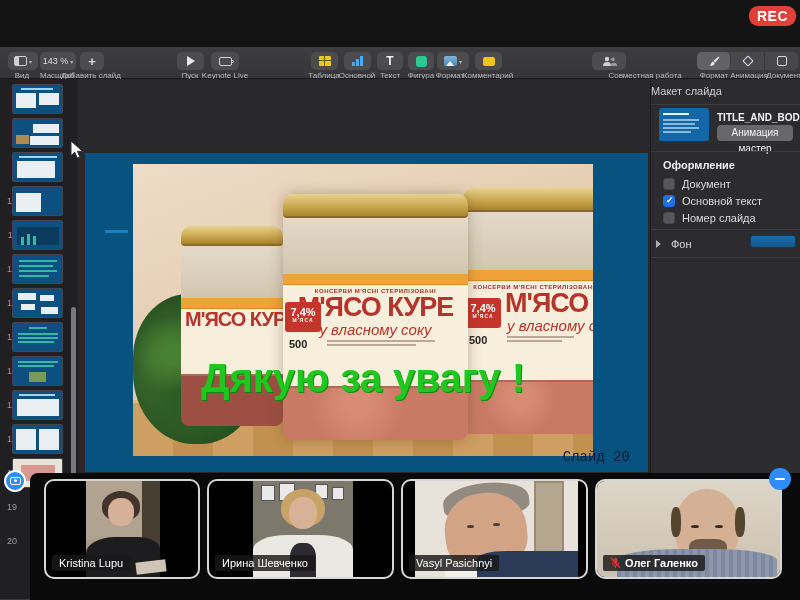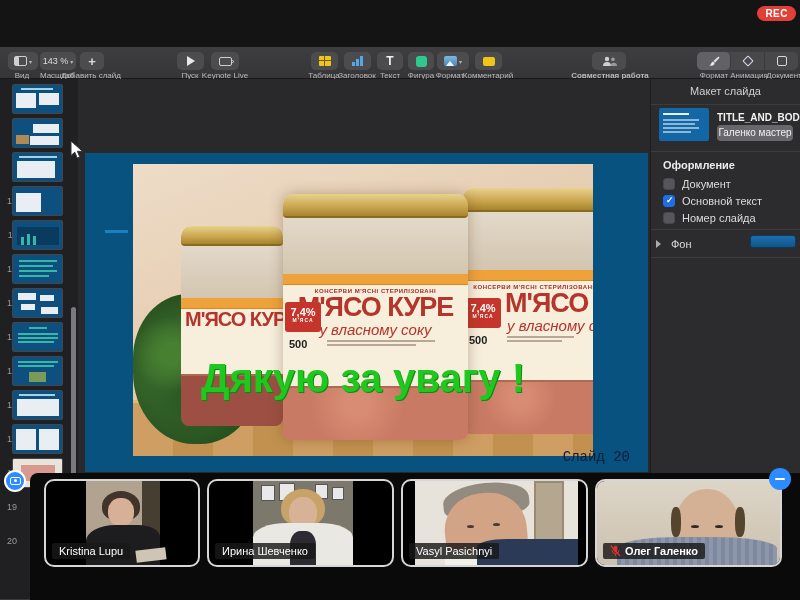--- a/index.html
+++ b/index.html
@@ -2,21 +2,21 @@
 <html><head>
 <meta charset="utf-8">
 <style>
   * { margin:0; padding:0; box-sizing:border-box; }
   html,body { width:800px; height:600px; overflow:hidden; background:#000; }
   body { font-family:"Liberation Sans", sans-serif; position:relative; }
   #root { position:absolute; left:0; top:0; width:800px; height:600px; background:#151515; }
 
   
   .topbar { position:absolute; left:0; top:0; width:800px; height:47px; background:#141414; }
-  .rec { position:absolute; right:4px; top:6px; background:#e04038; color:#fff; font-size:10px; font-weight:bold;
+  .rec { position:absolute; right:4px; top:6px; background:#e04038; color:#fff; font-size:14px; font-weight:bold;
          letter-spacing:.5px; padding:2px 8px; border-radius:9px; }
 
   
   .toolbar { position:absolute; left:0; top:47px; width:800px; height:32px;
              background:linear-gradient(#3e3e40,#353537); border-bottom:1px solid #19191b; }
   .tbtn { position:absolute; top:5px; height:18px; background:#4c4c4f; border-radius:5px;
           display:flex; align-items:center; justify-content:center; gap:2px; color:#ddd; }
   .tlabel { position:absolute; top:24px; transform:translateX(-50%); font-size:8px; color:#b9b9bb; white-space:nowrap; }
   .chev { font-size:6px; color:#b5b5b5; }
   .viewico { width:13px; height:10px; border:1px solid #cfcfcf; border-radius:2px; position:relative; }
@@ -82,21 +82,21 @@
   .fatbadge small { display:block; font-size:5px; letter-spacing:1px; }
   .weight { position:absolute; left:6px; top:64px; font-size:11px; font-weight:bold; color:#222; }
   .fine { margin:2px 14px 0 44px; }
   .fine i { display:block; height:2px; background:#b9a895; margin-bottom:2px; }
   .contents { position:relative; background:radial-gradient(circle at 40% 30%, #d98c74 10%, transparent 40%), #c87a64; border-top:2px solid #b06a54; }
   .thanks { position:absolute; left:50%; top:192px; transform:translateX(-50%); white-space:nowrap;
             font-size:40px; font-weight:bold; color:#1fc71f; text-shadow:1px 1px 0 #0e8a0e; z-index:9; }
 
   
   .inspector { position:absolute; left:650px; top:79px; width:150px; height:521px; background:#2c2c2e; border-left:1px solid #1c1c1e; }
-  .insp-title { text-align:center; font-size:11px; color:#cfcfd1; padding:6px 0 7px; border-bottom:1px solid #3c3c3e; }
+  .insp-title { font-size:11px; color:#cfcfd1; padding:6px 0 7px; border-bottom:1px solid #3c3c3e; }
   .master-thumb { position:absolute; left:8px; top:29px; width:50px; height:33px; background:#1467a6; border-radius:2px; overflow:hidden; }
   .master-thumb i { position:absolute; display:block; background:#bcd9ee; height:2px; }
   .master-name { position:absolute; left:66px; top:33px; font-size:10px; font-weight:bold; color:#f2f2f2; }
   .btn-gray { background:#68686c; border-radius:4px; color:#f2f2f2; font-size:10px; text-align:center; }
   .chg-master { position:absolute; left:66px; top:46px; width:76px; height:16px; line-height:16px; }
   .sep { position:absolute; left:0; width:150px; height:1px; background:#3c3c3e; }
   .appearance { position:absolute; left:12px; top:80px; font-size:11px; font-weight:bold; color:#ececec; }
   .chkrow { position:absolute; left:12px; height:13px; display:flex; align-items:center; gap:7px; }
   .chk { width:12px; height:12px; border-radius:3px; background:#56565c; border:1px solid #47474c; position:relative; }
   .chk.checked { background:#1e6ee6; border-color:#1e6ee6; }
@@ -105,21 +105,21 @@
   .bgrow-tri { width:0; height:0; border-top:4px solid transparent; border-bottom:4px solid transparent; border-left:5px solid #ababab; }
   .colorwell { position:absolute; left:94px; top:-2px; width:46px; height:13px; border-radius:3px;
                background:linear-gradient(#1a6fb0,#135687); border:1px solid #0d3a5c; }
   .editmaster { position:absolute; left:16px; top:184px; width:122px; height:16px; line-height:16px; }
 
   
   .cursor { position:absolute; left:70px; top:140px; z-index:20; }
 
   
   .strip { position:absolute; left:30px; top:473px; width:770px; height:127px; background:#0a0a0a; border-top-left-radius:8px; z-index:30; }
-  .tile { position:absolute; top:479px; height:88px; background:#000; border:2px solid #d6d6d6; border-radius:10px; overflow:hidden; z-index:31; }
+  .tile { position:absolute; top:479px; height:100px; background:#000; border:2px solid #d6d6d6; border-radius:10px; overflow:hidden; z-index:31; }
   .nametag { position:absolute; left:6px; bottom:6px; background:rgba(25,25,25,.82); color:#fff; font-size:11px;
              padding:2px 7px; border-radius:2px; z-index:5; display:flex; align-items:center; gap:4px; white-space:nowrap; }
   .innervid { position:absolute; top:0; height:100%; }
   
   .s1 { background:linear-gradient(#b2a290 55%,#8d7f6c); }
   .s1 .panel { position:absolute; right:0; top:0; width:18px; height:78%; background:#453e31; }
   .s1 .hair { position:absolute; left:16px; top:10px; width:38px; height:30px; background:#42342a; border-radius:50% 50% 42% 42%; }
   .s1 .face { position:absolute; left:22px; top:17px; width:26px; height:28px; background:#d6b097; border-radius:46%; }
   .s1 .torso { position:absolute; left:0; bottom:0; width:100%; height:40px; background:#1d1d1f; border-radius:40% 30% 0 0; }
   .s1 .paper { position:absolute; right:-6px; bottom:4px; width:30px; height:12px; background:#cfc5b5; transform:rotate(-7deg); }
@@ -203,21 +203,21 @@
       </div>
     <div class="tlabel" style="left:324px;">Таблица</div>
 
     <div class="tbtn" style="left:344px;width:27px;">
       <span class="chart">
           <i style="left:0;height:4px;"></i>
           <i style="left:4px;height:7px;"></i>
           <i style="left:8px;height:10px;"></i>
         </span>
     </div>
-    <div class="tlabel" style="left:357px;">Заголовок</div>
+    <div class="tlabel" style="left:357px;">Основной</div>
 
     <div class="tbtn" style="left:377px;width:26px;">
         <span class="tT">T</span>
       </div>
     <div class="tlabel" style="left:390px;">Текст</div>
 
     <div class="tbtn" style="left:408px;width:26px;">
         <span class="shp"></span>
       </div>
     <div class="tlabel" style="left:421px;">Фигура</div>
@@ -236,21 +236,21 @@
     <div class="tlabel" style="left:488px;">Комментарий</div>
 
     <div class="tbtn" style="left:592px;width:34px;">
       <svg width="15" height="11" viewBox="0 0 15 11">
         <circle cx="5" cy="3" r="2.2" fill="#cfcfcf"></circle>
           <path d="M1 10 a4 4 0 0 1 8 0 Z" fill="#cfcfcf"></path>
         <circle cx="11" cy="3.4" r="1.8" fill="#9a9a9a"></circle>
           <path d="M8.6 10 a3.2 3.2 0 0 1 6.4 0 Z" fill="#9a9a9a"></path>
       </svg>
     </div>
-    <div class="tlabel" style="left:610px;font-weight:bold;">Совместная работа</div>
+    <div class="tlabel" style="left:645px;">Совместная работа</div>
 
     <div class="seg">
       <div class="sel">
         <svg width="13" height="13" viewBox="0 0 13 13">
           <path d="M11.5 1.5 L6.5 6 L8 7.5 L12.5 2.8 Z" fill="#e8e8e8"></path>
           <path d="M6 6.5 C4 7 4.5 9.5 2.5 10.5 C5 11.5 8 10 7.6 7.8 Z" fill="#e8e8e8"></path>
         </svg>
       </div>
       <div>
           <span class="diam"></span>
@@ -436,21 +436,21 @@
     <div class="insp-title">Макет слайда</div>
 
     <div class="master-thumb">
       <i style="left:4px;top:5px;width:26px;background:#e8f2fa;"></i>
       <i style="left:4px;top:11px;width:36px;height:1.5px;background:#8cb8d8;"></i>
       <i style="left:4px;top:15px;width:32px;height:1.5px;background:#8cb8d8;"></i>
       <i style="left:4px;top:19px;width:36px;height:1.5px;background:#8cb8d8;"></i>
       <i style="left:4px;top:23px;width:28px;height:1.5px;background:#8cb8d8;"></i>
     </div>
     <div class="master-name">TITLE_AND_BODY</div>
-    <div class="btn-gray chg-master">Галенко мастер</div>
+    <div class="btn-gray chg-master">Анимация мастер</div>
 
     <div class="sep" style="top:72px;"></div>
     <div class="appearance">Оформление</div>
 
     <div class="chkrow" style="top:98px;">
       <span class="chk"></span>
       <span class="chklabel">Документ</span>
     </div>
     <div class="chkrow" style="top:115px;">
       <span class="chk checked"></span>

